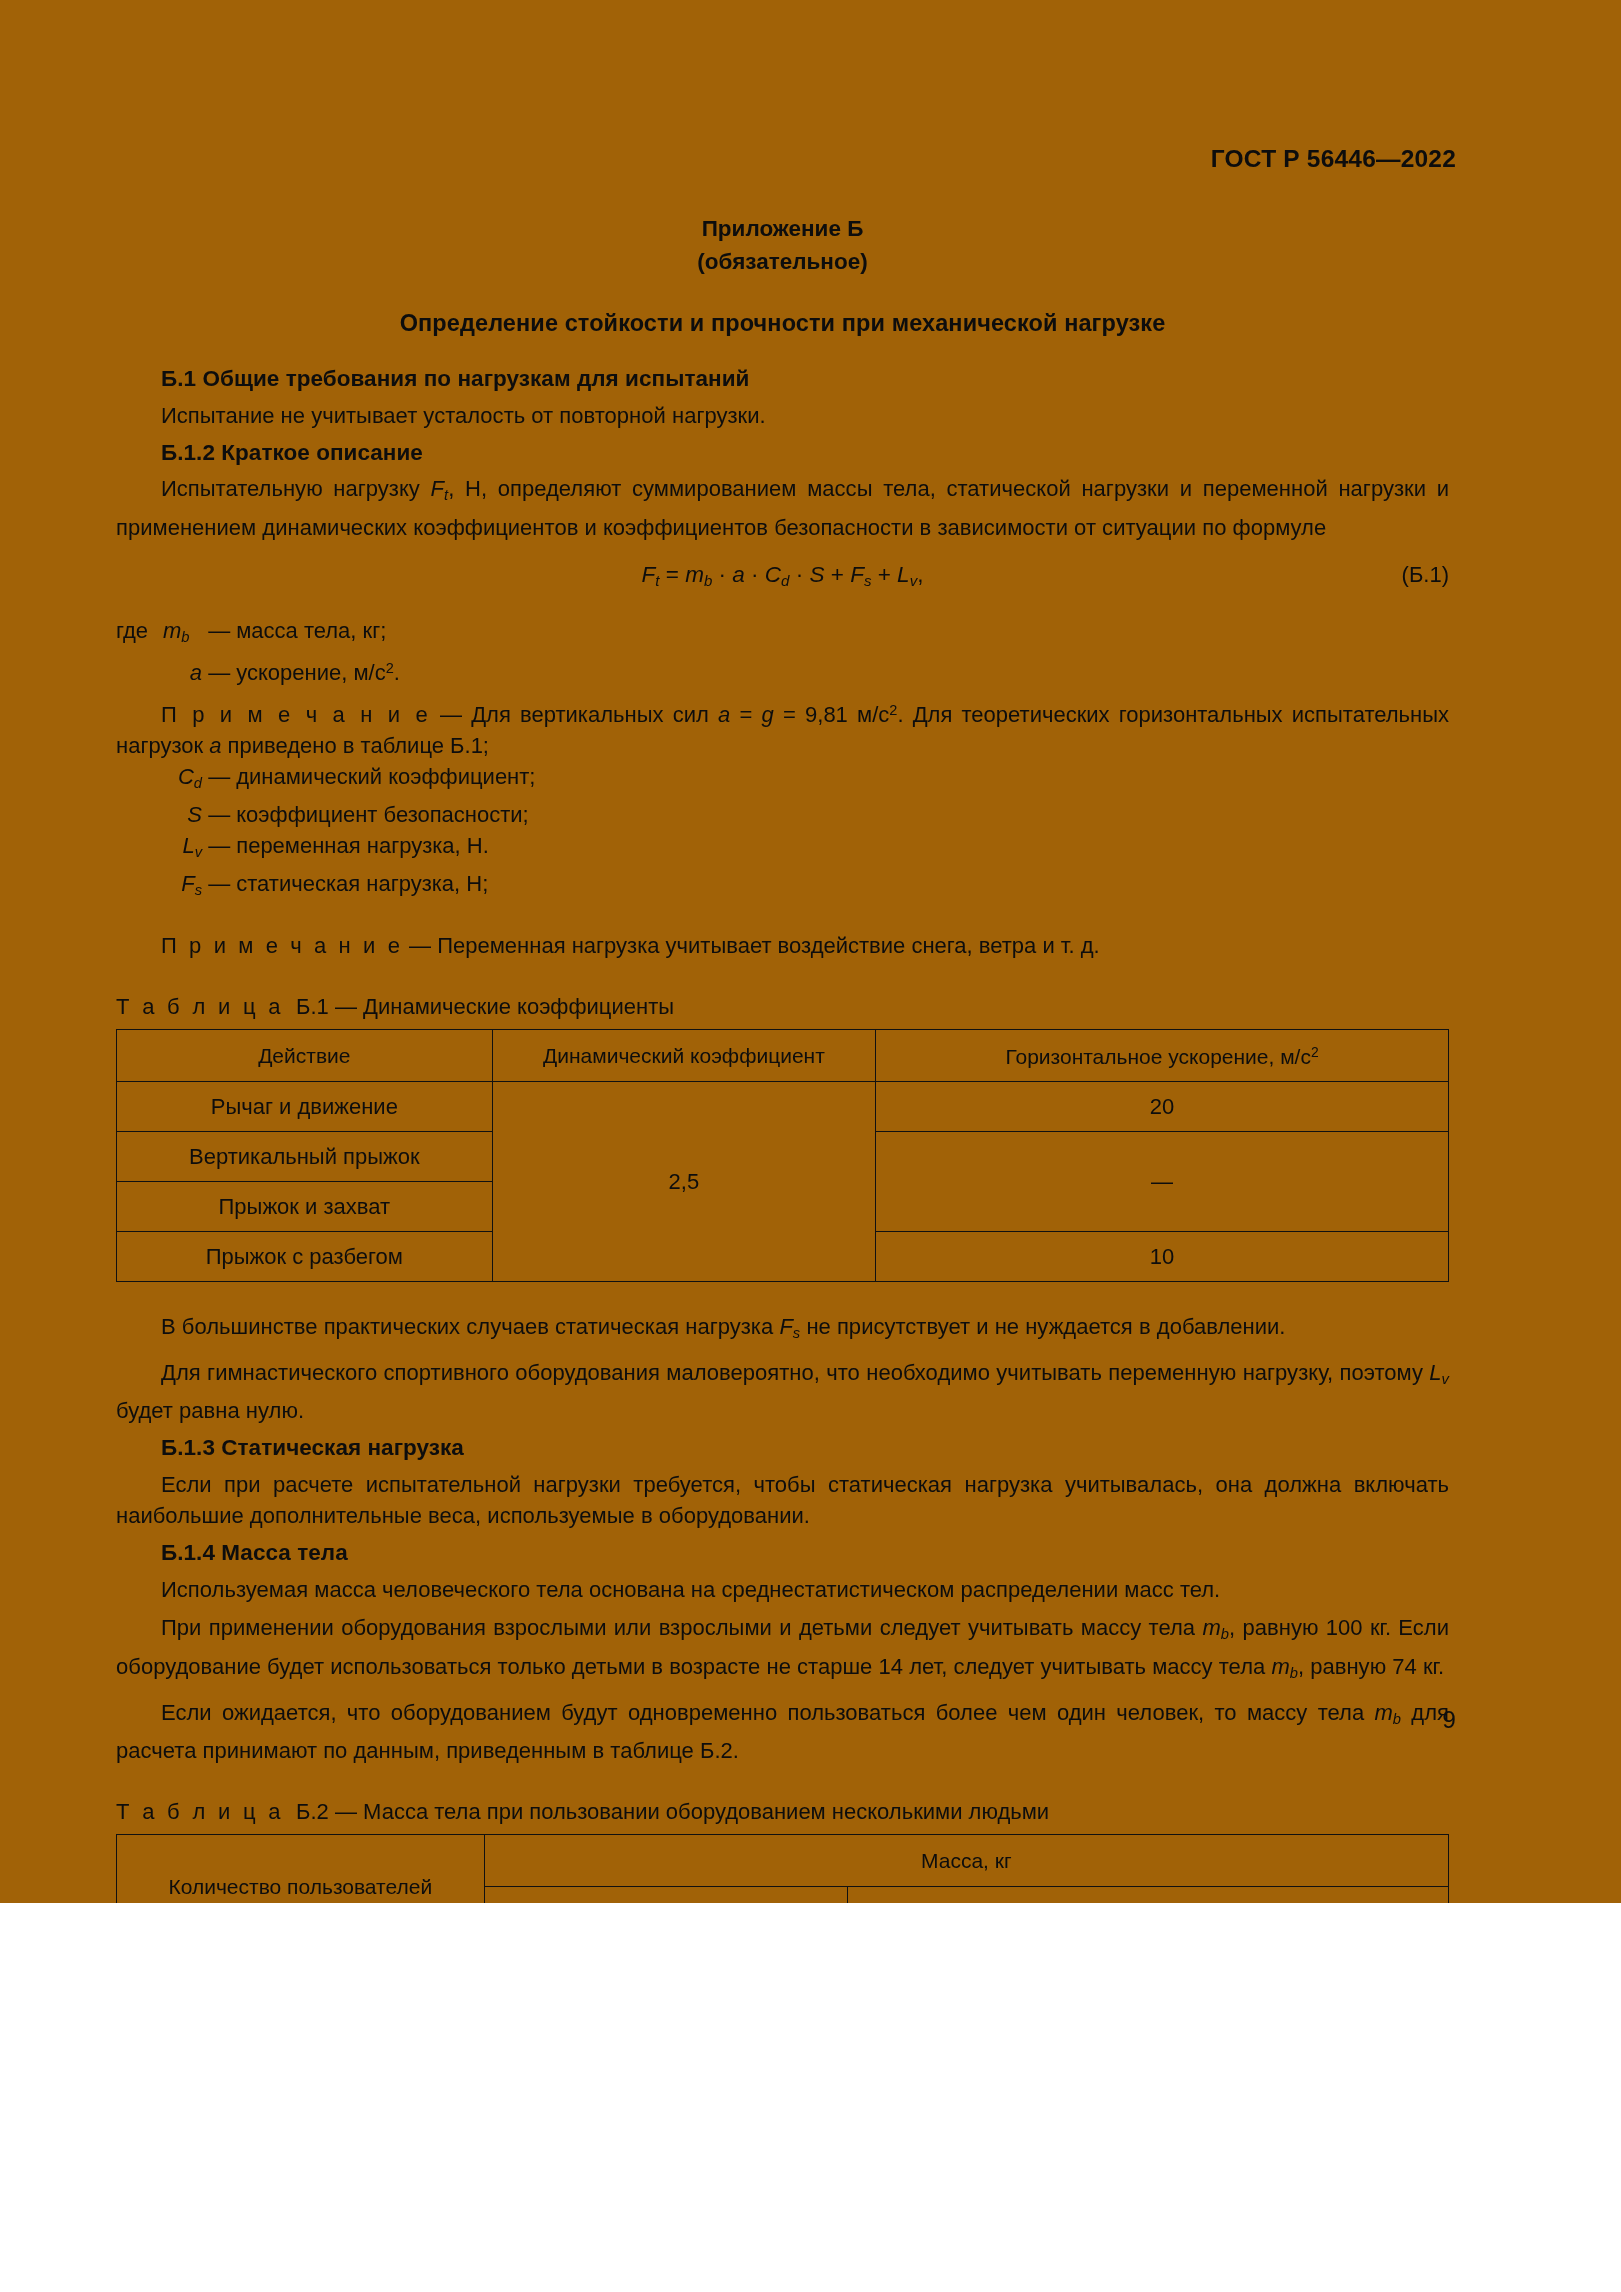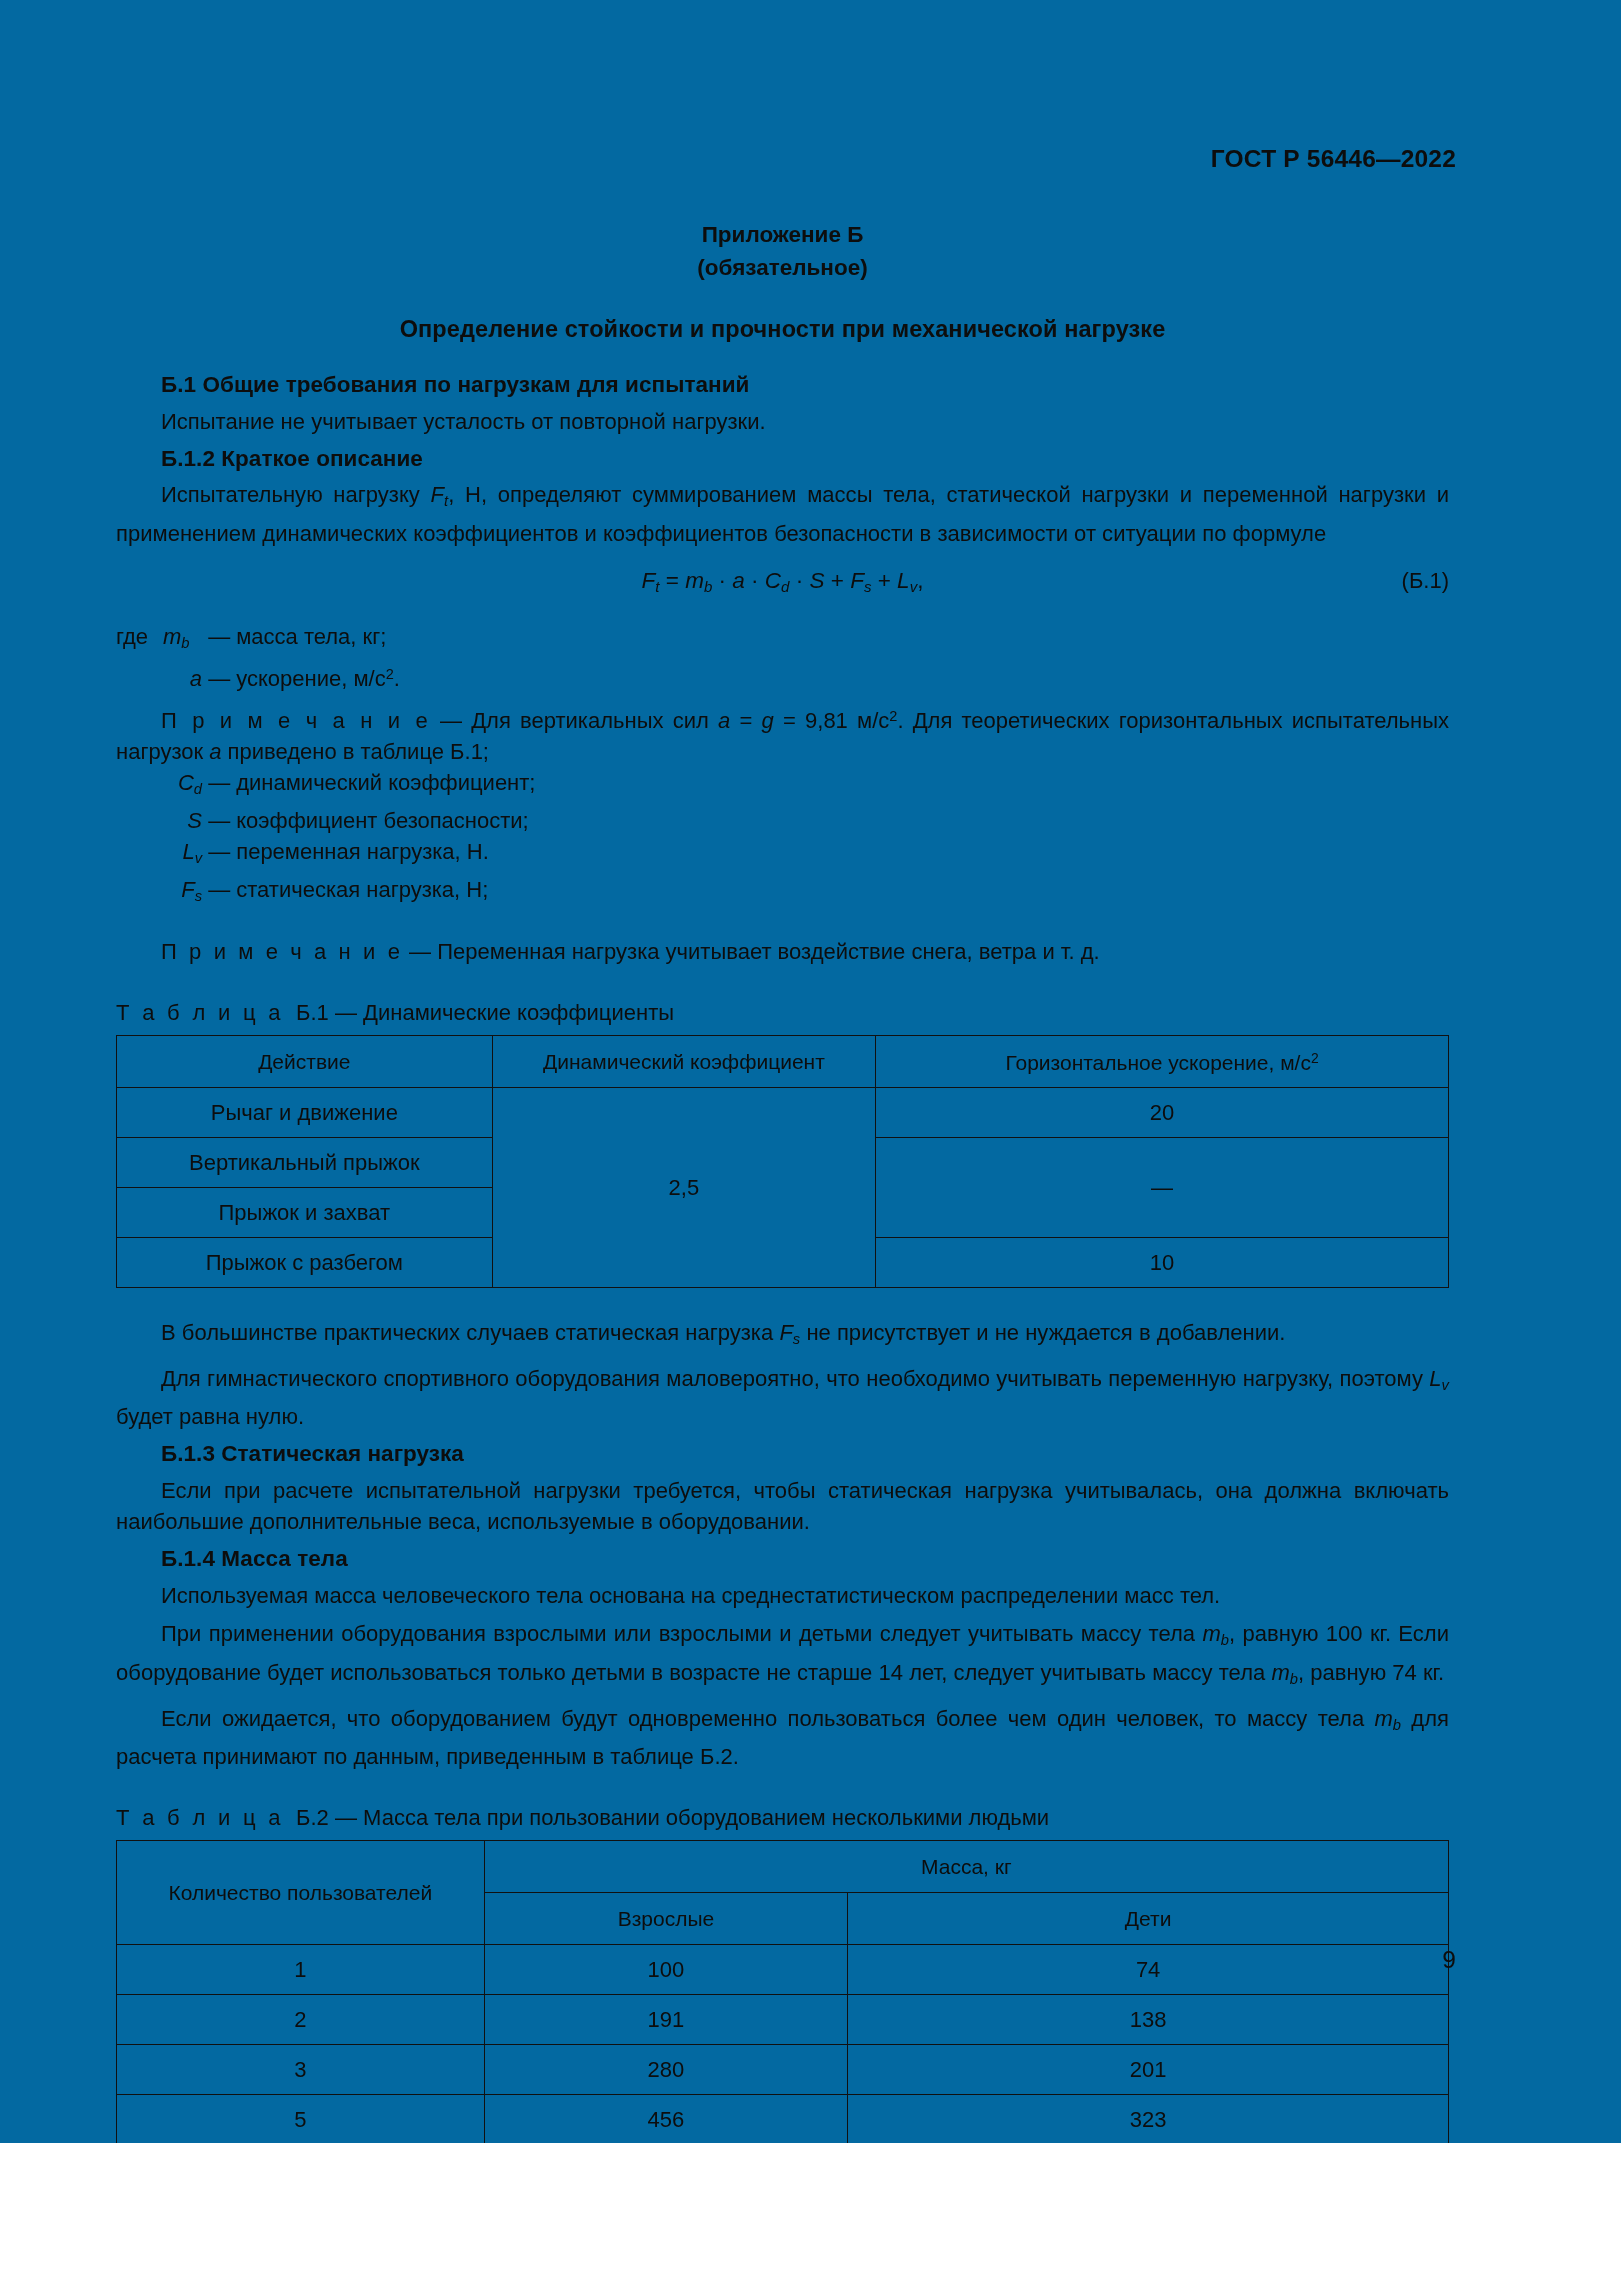--- a/index.html
+++ b/index.html
@@ -8,43 +8,43 @@
     padding: 0;
     background: #ffffff;
   }
   body {
     font-family: "Liberation Sans", sans-serif;
     color: #0d0d0d;
   }
   .page {
     position: relative;
     width: 1621px;
-    height: 2143px;
+    height: 1903px;
     margin: 0 auto;
-    background: #0369a1;
+    background: #a16207;
     box-sizing: border-box;
     overflow: hidden;
   }
 
   
   .doc-header {
     position: absolute;
     top: 145px;
     right: 165px;
     font-size: 24.5px;
     font-weight: bold;
     letter-spacing: 0.2px;
     white-space: nowrap;
   }
 
   
   .content {
     position: absolute;
     left: 116px;
-    top: 218px;
+    top: 212px;
     width: 1333px;
   }
 
   .annex-head {
     text-align: center;
     font-size: 22.5px;
     font-weight: bold;
     line-height: 33px;
   }
   .annex-head .sub { font-weight: bold; }

